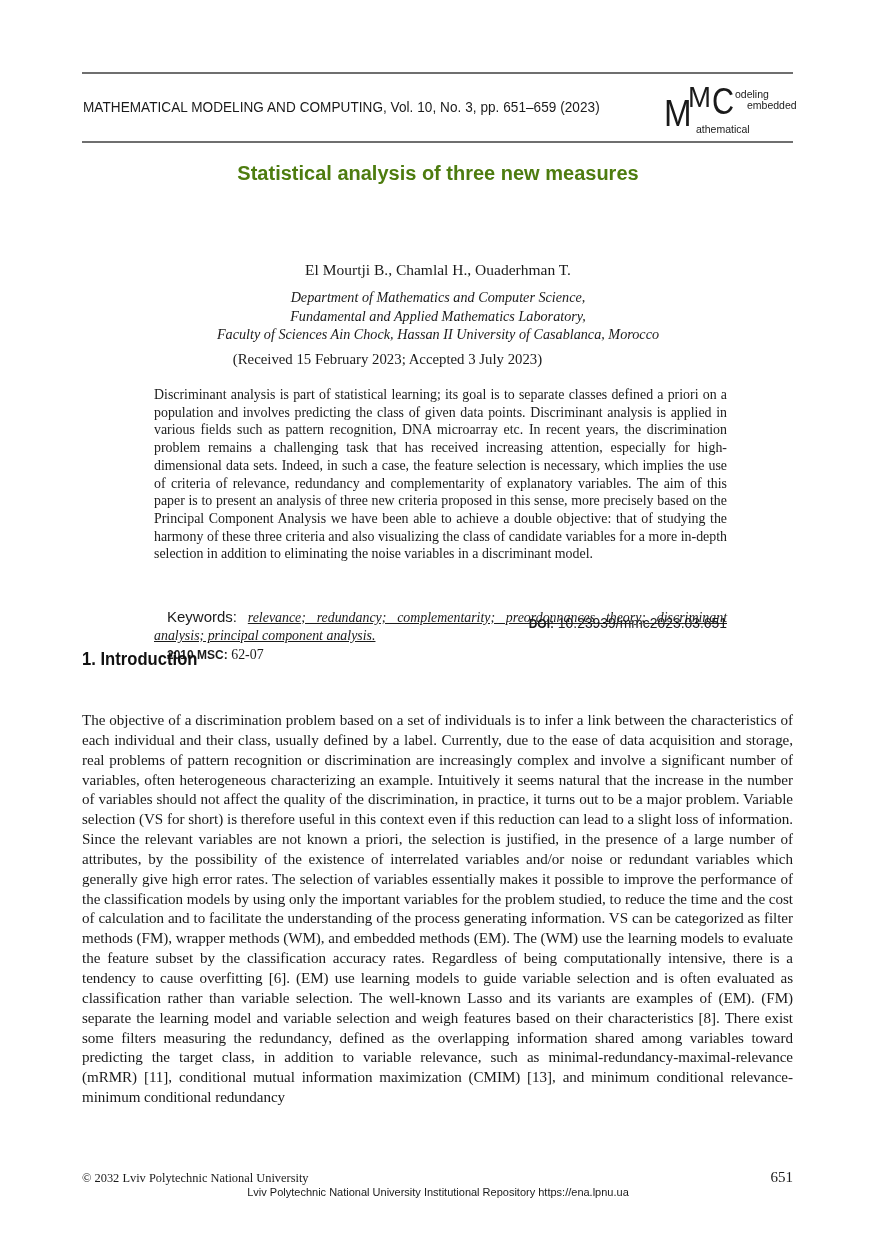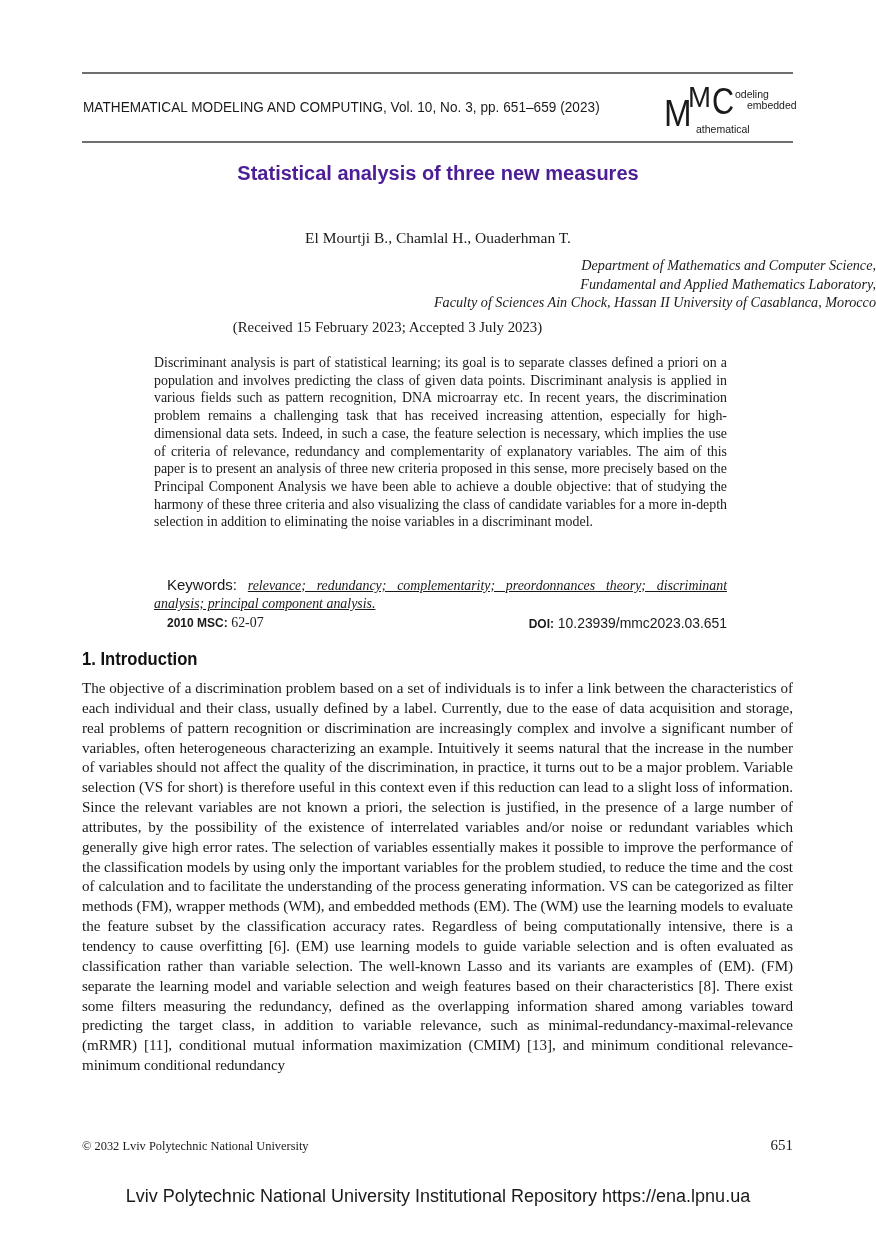--- a/index.html
+++ b/index.html
@@ -1,17 +1,17 @@
 <!DOCTYPE html>
 <html><head>
   <meta charset="utf-8">
   <style>
     html, body { margin: 0; padding: 0; background: #ffffff; }
     body { width: 876px; height: 1240px; position: relative; overflow: hidden; color: #1a1a1a; }
-    .serif { font-family: "Liberation Serif", "DejaVu Serif", serif; }
+    .serif { font-family: "Liberation Serif", "DejaVu Serif", serif; margin-top: 32px; }
 
     .rule { position: absolute; left: 82px; width: 711px; height: 2px; background: #6f6f6f; }
     #rule-top { top: 72px; }
     #rule-bottom { top: 141px; }
 
     .journal-line {
       position: absolute; left: 83px; top: 99px; font-size: 14.6px; letter-spacing: 0.05px;
       font-family: "Liberation Sans", "DejaVu Sans", sans-serif; color: #1a1a1a; white-space: nowrap;
       transform: scaleX(0.93); transform-origin: left center;
     }
@@ -19,24 +19,24 @@
     .logo { position: absolute; left: 664px; top: 76px; width: 130px; height: 62px; font-family: "Liberation Sans", "DejaVu Sans", sans-serif; color: #1a1a1a; }
     .logo .bigM { position: absolute; left: 0; top: 20px; font-size: 36px; line-height: 36px; transform: scaleX(0.92); transform-origin: left; }
     .logo .midM { position: absolute; left: 24px; top: 6px; font-size: 30px; line-height: 30px; transform: scaleX(0.92); transform-origin: left; }
     .logo .midC { position: absolute; left: 48px; top: 8px; font-size: 36px; line-height: 36px; transform: scaleX(0.85); transform-origin: left; }
     .logo .w1 { position: absolute; left: 71px; top: 12px; font-size: 10.5px; }
     .logo .w2 { position: absolute; left: 83px; top: 23px; font-size: 10.5px; }
     .logo .w3 { position: absolute; left: 22px; top: 47px; font-size: 10.5px; margin-left: 10px; }
 
     .title {
       position: absolute; left: 0; width: 876px; top: 162px; text-align: center;
-      font-family: "Liberation Sans", "DejaVu Sans", sans-serif; font-weight: bold; font-size: 20px; line-height: 22px; color: #4c1d95;
+      font-family: "Liberation Sans", "DejaVu Sans", sans-serif; font-weight: bold; font-size: 20px; line-height: 22px; color: #4d7c0f;
     }
     .authors { position: absolute; left: 0; width: 876px; top: 229px; text-align: center; font-size: 15.5px; }
-    .affil { position: absolute; left: 0; width: 876px; top: 256px; text-align: right; font-size: 14.2px; font-style: italic; line-height: 18.5px; }
+    .affil { position: absolute; left: 0; width: 876px; top: 256px; text-align: center; font-size: 14.2px; font-style: italic; line-height: 18.5px; }
     .received { position: absolute; left: 0; width: 775px; top: 319px; text-align: center; font-size: 14.8px; }
 
     .abstract {
       position: absolute; left: 154px; width: 573px; top: 354px; font-size: 13.9px; line-height: 17.7px;
       text-align: justify; hyphens: auto;
     }
     .keywords { position: absolute; left: 154px; width: 573px; top: 576px; font-size: 13.9px; line-height: 17.7px; text-align: justify; }
     .keywords .kw-label { font-family: "Liberation Sans", "DejaVu Sans", sans-serif; font-weight: normal; font-size: 15px; margin-left: 13px; }
     .keywords .kw-list { font-style: italic; text-decoration: underline; }
     .msc { position: absolute; left: 167px; top: 615px; font-size: 13.9px; }
@@ -49,21 +49,21 @@
     }
     .body-text {
       position: absolute; left: 82px; width: 711px; top: 679px; font-size: 15.1px; line-height: 19.85px;
       text-align: justify; hyphens: auto; letter-spacing: -0.05px;
     }
 
     .footer-left { position: absolute; left: 82px; top: 1139px; font-size: 12.4px; }
     .footer-right { position: absolute; right: 83px; top: 1137px; font-size: 15px; }
     .repo-line {
       position: absolute; left: 0; width: 876px; top: 1186px; text-align: center;
-      font-family: "Liberation Sans", "DejaVu Sans", sans-serif; font-size: 18px; color: #1a1a1a;
+      font-family: "Liberation Sans", "DejaVu Sans", sans-serif; font-size: 11px; color: #1a1a1a;
     }
   </style>
 </head>
 <body>
 
 <div id="rule-top" class="rule"></div>
 
 <div class="journal-line">MATHEMATICAL MODELING AND COMPUTING,  Vol. 10, No. 3, pp. 651–659 (2023)</div>
 
 <div class="logo">

